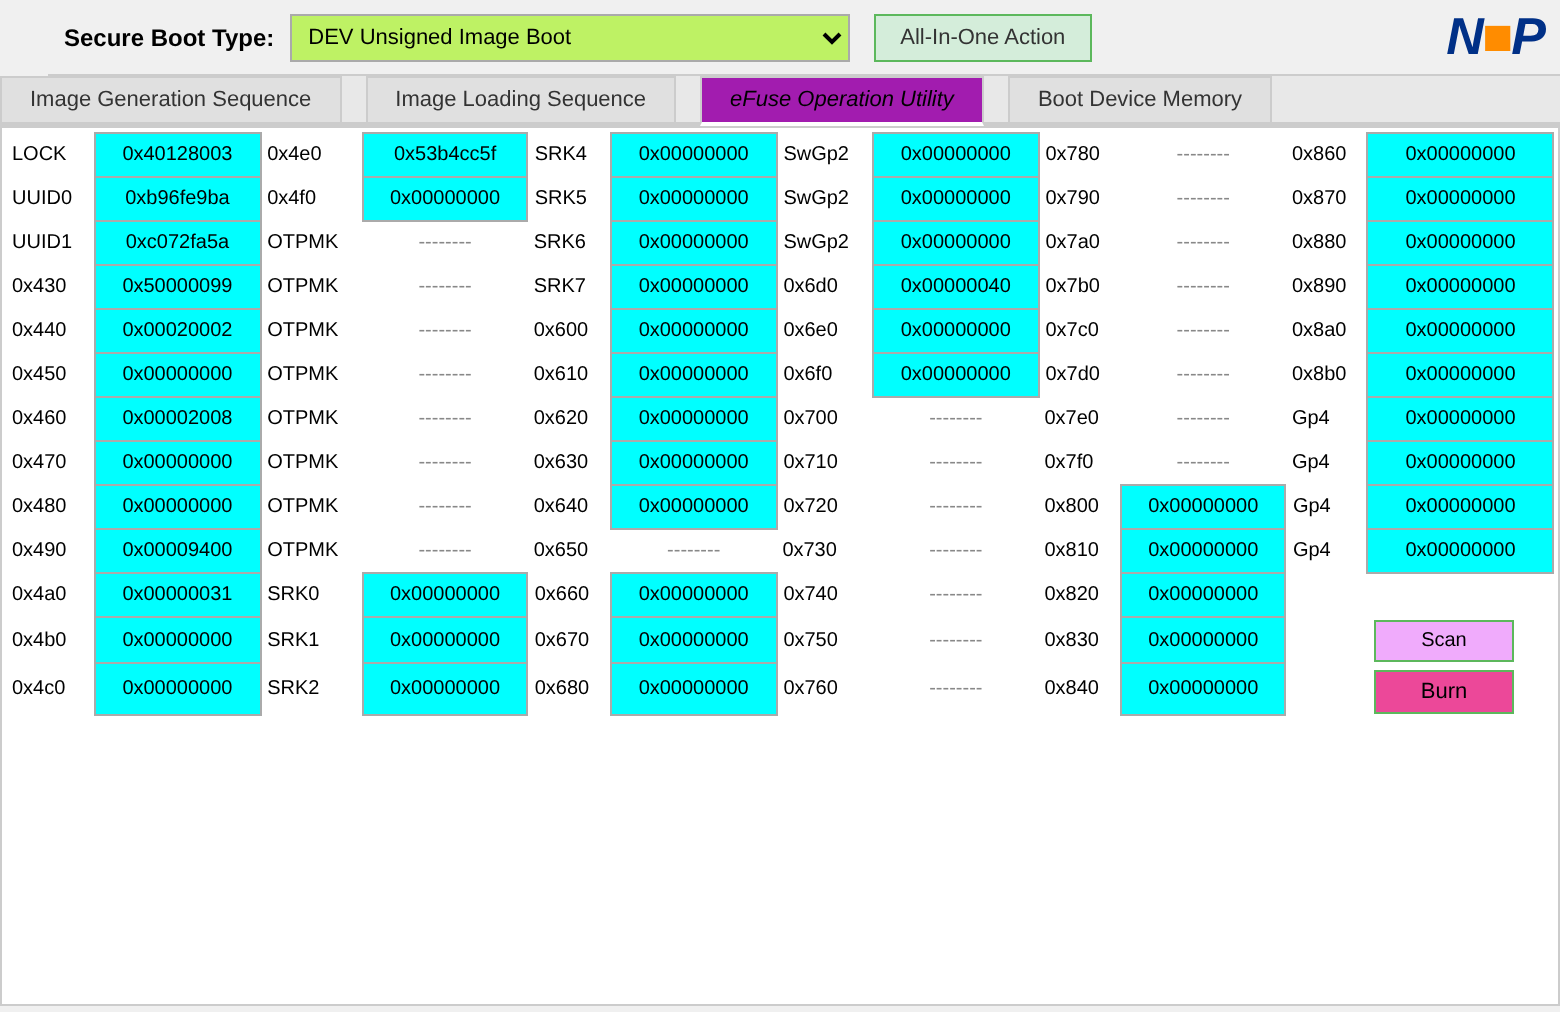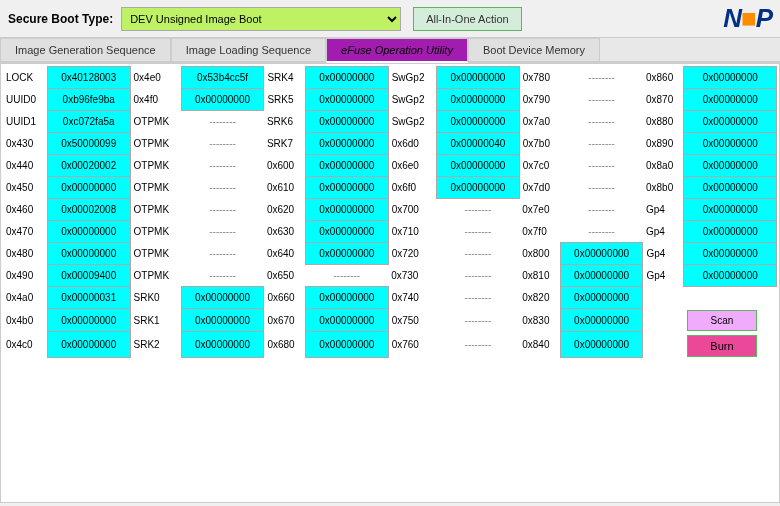--- a/index.html
+++ b/index.html
@@ -11,20 +11,21 @@
       height: 506px;
       overflow: hidden;
     }
     .top-bar {
       display: flex;
       align-items: center;
       padding: 6px 8px;
       background: #f0f0f0;
       border-bottom: 1px solid #ccc;
       height: 38px;
+      margin-left: 24px;
     }
     .top-bar label {
       font-weight: bold;
       margin-right: 8px;
       font-size: 12px;
     }
     .boot-type-select {
       width: 280px;
       height: 24px;
       border: 1px solid #aaa;
@@ -48,20 +49,21 @@
       font-weight: bold;
       color: #003087;
       font-style: italic;
       letter-spacing: -1px;
     }
     .logo span { color: #FF8C00; }
     .tabs {
       display: flex;
       background: #e8e8e8;
       border-bottom: 2px solid #ccc;
+      gap: 12px;
     }
     .tab {
       padding: 5px 14px;
       border: 1px solid #ccc;
       border-bottom: none;
       background: #e0e0e0;
       cursor: pointer;
       font-size: 11px;
       color: #333;
     }

